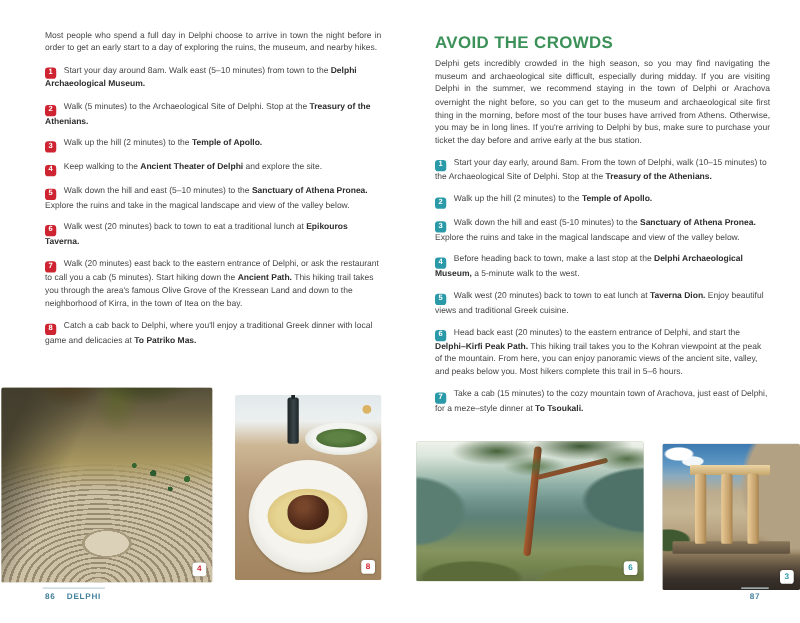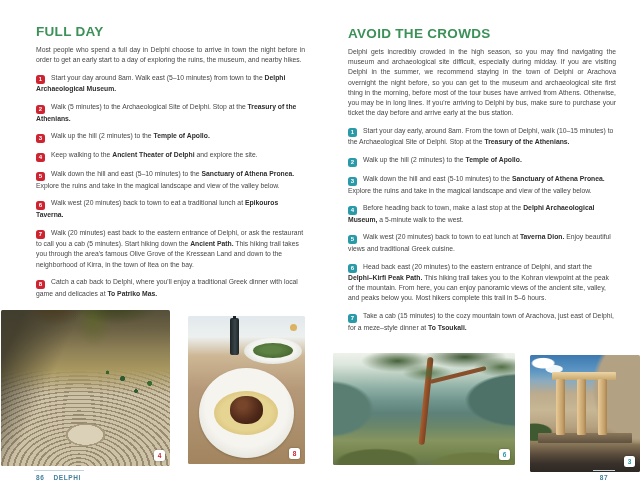--- a/index.html
+++ b/index.html
@@ -100,21 +100,20 @@
   #rule-left{left:34px;top:470px;width:50px;}
   #footer-right{left:593px;top:474px;width:22px;text-align:center;}
   #rule-right{left:593px;top:470px;width:22px;}
 </style>
 </head>
 <body>
 
 <div id="page">
 
   <div class="col" id="col-left">
-    <h1 class="page-title">FULL DAY</h1>
     <p class="intro">Most people who spend a full day in Delphi choose to arrive in town the night before in order to get an early start to a day of exploring the ruins, the museum, and nearby hikes.</p>
 
     <p class="step"><span class="badge badge-red">1</span><span>Start your day around 8am. Walk east (5–10 minutes) from town to the </span><b>Delphi Archaeological Museum.</b><span></span></p>
     <p class="step"><span class="badge badge-red">2</span><span>Walk (5 minutes) to the Archaeological Site of Delphi. Stop at the </span><b>Treasury of the Athenians.</b><span></span></p>
     <p class="step"><span class="badge badge-red">3</span><span>Walk up the hill (2 minutes) to the </span><b>Temple of Apollo.</b><span></span></p>
     <p class="step"><span class="badge badge-red">4</span><span>Keep walking to the </span><b>Ancient Theater of Delphi</b><span> and explore the site.</span></p>
     <p class="step"><span class="badge badge-red">5</span><span>Walk down the hill and east (5–10 minutes) to the </span><b>Sanctuary of Athena Pronea.</b><span> Explore the ruins and take in the magical landscape and view of the valley below.</span></p>
     <p class="step"><span class="badge badge-red">6</span><span>Walk west (20 minutes) back to town to eat a traditional lunch at </span><b>Epikouros Taverna.</b><span></span></p>
     <p class="step"><span class="badge badge-red">7</span><span>Walk (20 minutes) east back to the eastern entrance of Delphi, or ask the restaurant to call you a cab (5 minutes). Start hiking down the </span><b>Ancient Path.</b><span> This hiking trail takes you through the area's famous Olive Grove of the Kressean Land and down to the neighborhood of Kirra, in the town of Itea on the bay.</span></p>
     <p class="step"><span class="badge badge-red">8</span><span>Catch a cab back to Delphi, where you'll enjoy a traditional Greek dinner with local game and delicacies at </span><b>To Patriko Mas.</b><span></span></p>

